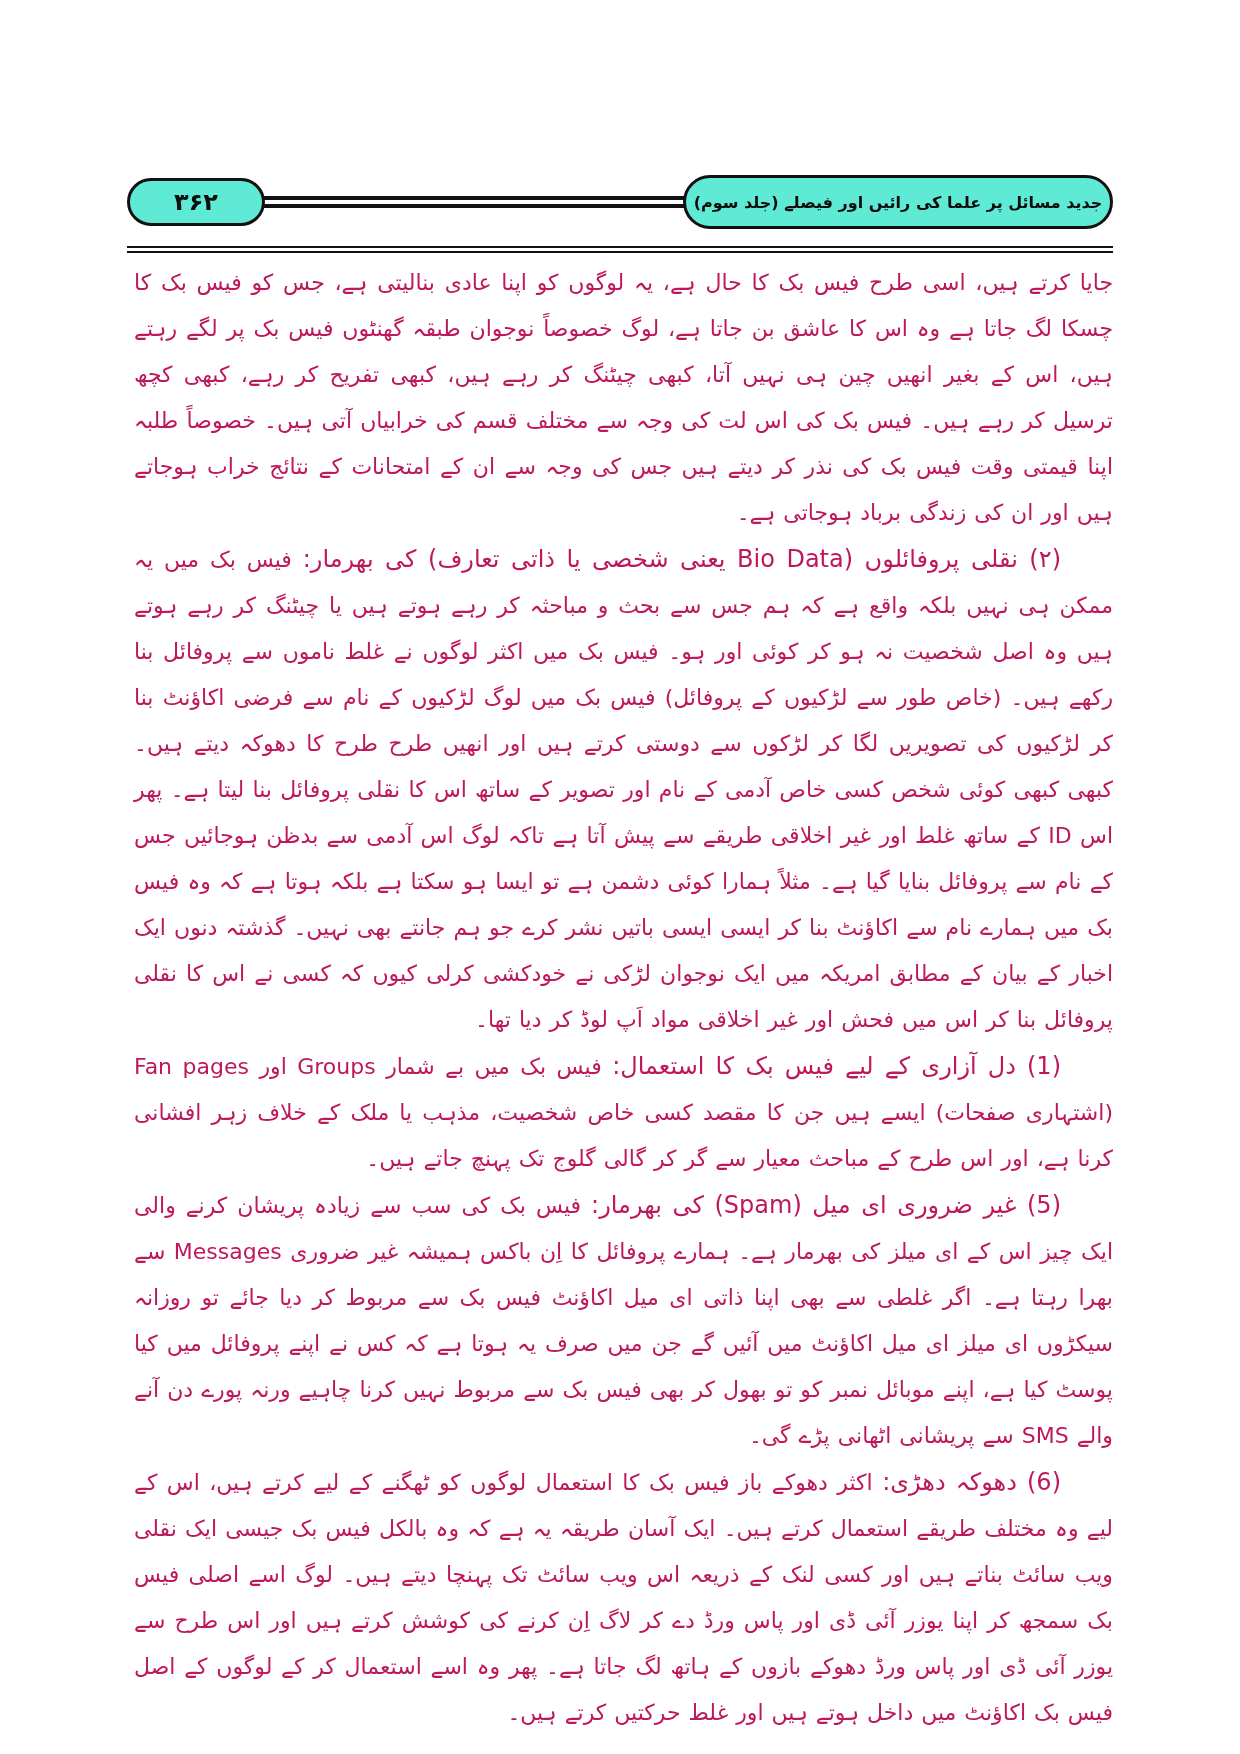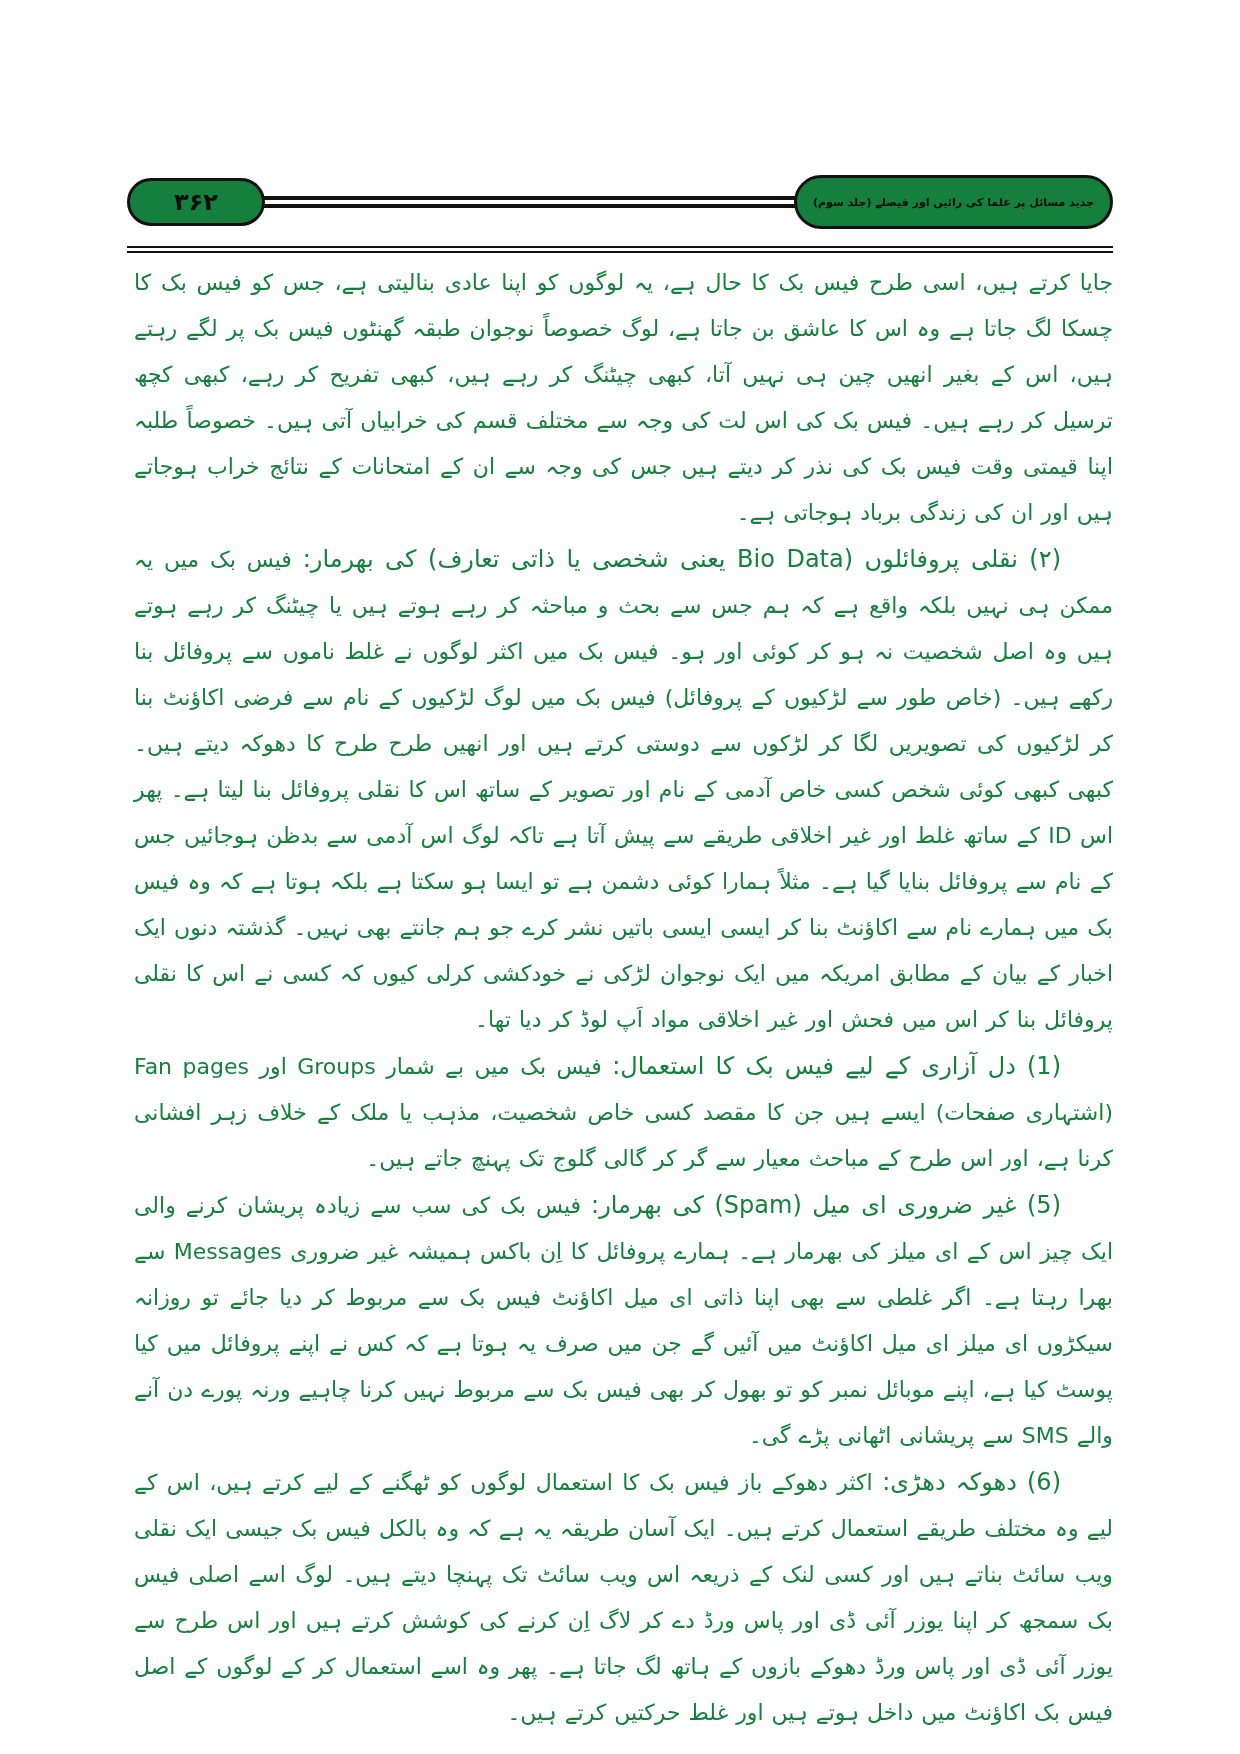--- a/index.html
+++ b/index.html
@@ -24,38 +24,38 @@
     left: 127px;
     right: 127px;
     height: 54px;
     display: flex;
     align-items: center;
     direction: ltr; 
   }
   .bubble {
     border: 3px solid #111;
     border-radius: 28px;
-    background: #15803d;
+    background: #5eead4;
     display: flex;
     align-items: center;
     justify-content: center;
     z-index: 2;
   }
   .page-num-bubble {
     width: 138px;
     height: 48px;
     font-size: 24px;
     font-weight: bold;
   }
   .title-bubble {
     min-width: 200px;
     max-width: 430px;
     height: 54px;
     padding: 0 16px;
-    font-size: 11px;
+    font-size: 16px;
     font-weight: bold;
     white-space: nowrap;
     direction: rtl;
     align-items: center;
   }
   .header-connector {
     flex: 1;
     height: 12px;
     border-top: 4px solid #111;
     border-bottom: 4px solid #111;
@@ -75,21 +75,21 @@
   
   .body-text {
     position: absolute;
     top: 260px;
     left: 134px;
     right: 127px;
     direction: rtl;
     text-align: justify;
     font-size: 22px;
     line-height: 46px;
-    color: #15803d;
+    color: #be185d;
     word-spacing: 1px;
   }
   .body-text p { margin: 0; }
   .para-indent { text-indent: 52px; }
   .para-heading {
     font-weight: normal;
     font-size: 24px;
     letter-spacing: 0;
   }
 </style>

